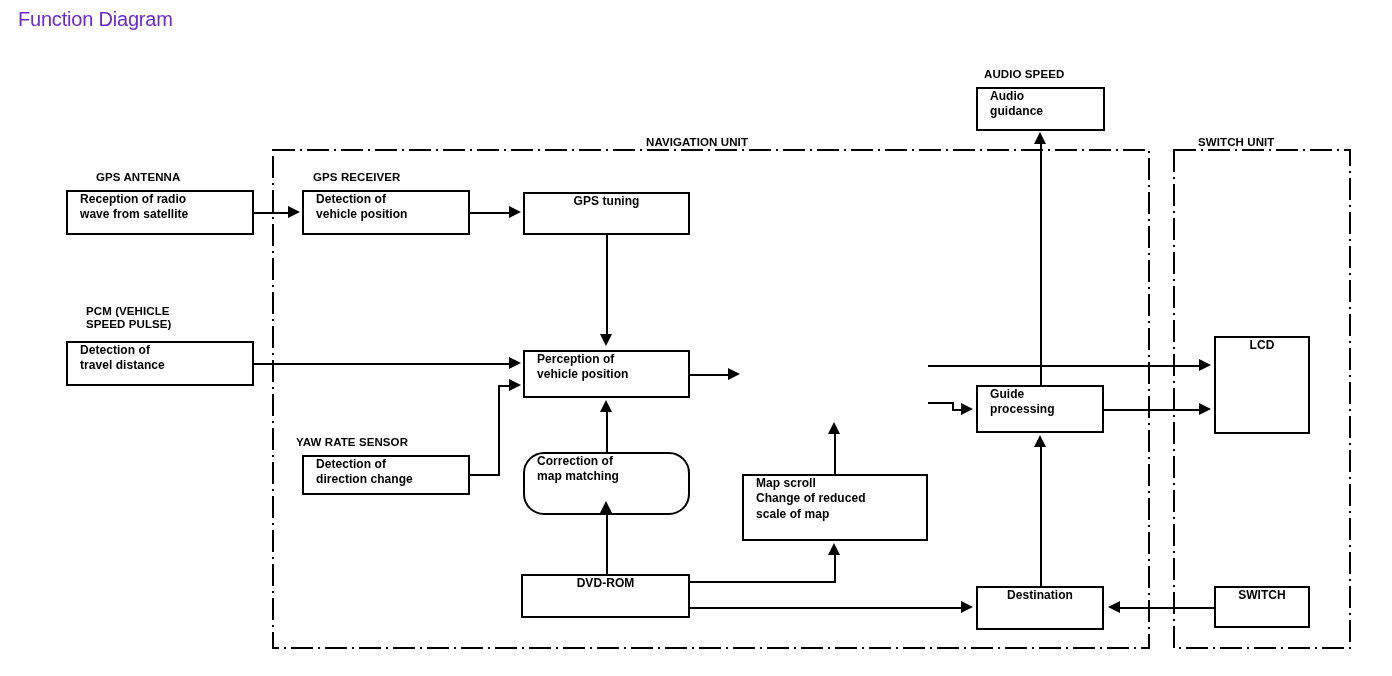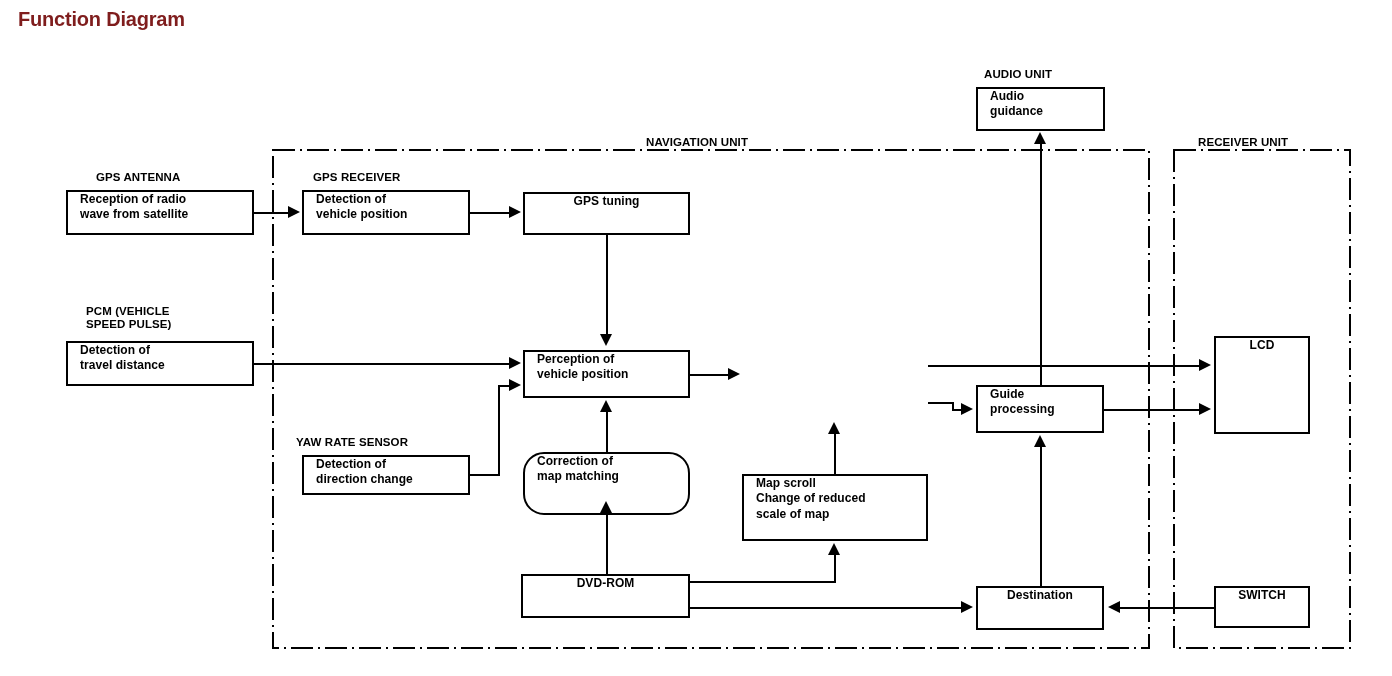--- a/index.html
+++ b/index.html
@@ -14,22 +14,22 @@
     background: #ffffff;
     font-family: "Liberation Sans", sans-serif;
     overflow: hidden;
   }
   
   #page-title {
     position: absolute;
     left: 18px;
     top: 8px;
     font-size: 20px;
-    font-weight: bold;
-    color: #7f1d1d;
+    font-weight: normal;
+    color: #6d28d9;
     letter-spacing: -0.2px;
   }
   .group-label {
     position: absolute;
     font-size: 11.5px;
     font-weight: bold;
     color: #000;
     letter-spacing: 0.1px;
     white-space: nowrap;
   }
@@ -114,22 +114,22 @@
   <div id="page-title">Function Diagram</div>
 
   <svg class="overlay" viewBox="0 0 1392 676">
 
     <rect x="273" y="150" width="876" height="498" fill="none" stroke="#000" stroke-width="2" stroke-dasharray="22 5 2 5"></rect>
 
     <rect x="1174" y="150" width="176" height="498" fill="none" stroke="#000" stroke-width="2" stroke-dasharray="22 5 2 5"></rect>
   </svg>
 
   <div class="group-label" style="left:646px; top:136px;">NAVIGATION UNIT</div>
-  <div class="group-label" style="left:1198px; top:136px;">RECEIVER UNIT</div>
-  <div class="group-label" style="left:984px; top:68px;">AUDIO UNIT</div>
+  <div class="group-label" style="left:1198px; top:136px;">SWITCH UNIT</div>
+  <div class="group-label" style="left:984px; top:68px;">AUDIO SPEED</div>
 
   <div class="caption" style="left:96px; top:171px;">GPS ANTENNA</div>
   <div class="caption" style="left:313px; top:171px;">GPS RECEIVER</div>
   <div class="caption" style="left:86px; top:305px;">PCM (VEHICLE
 SPEED PULSE)</div>
   <div class="caption" style="left:296px; top:436px;">YAW RATE SENSOR</div>
 
   <div class="node" style="left:66px; top:190px; width:188px; height:45px;">
     <span class="txt">Reception of radio
 wave from satellite</span>

